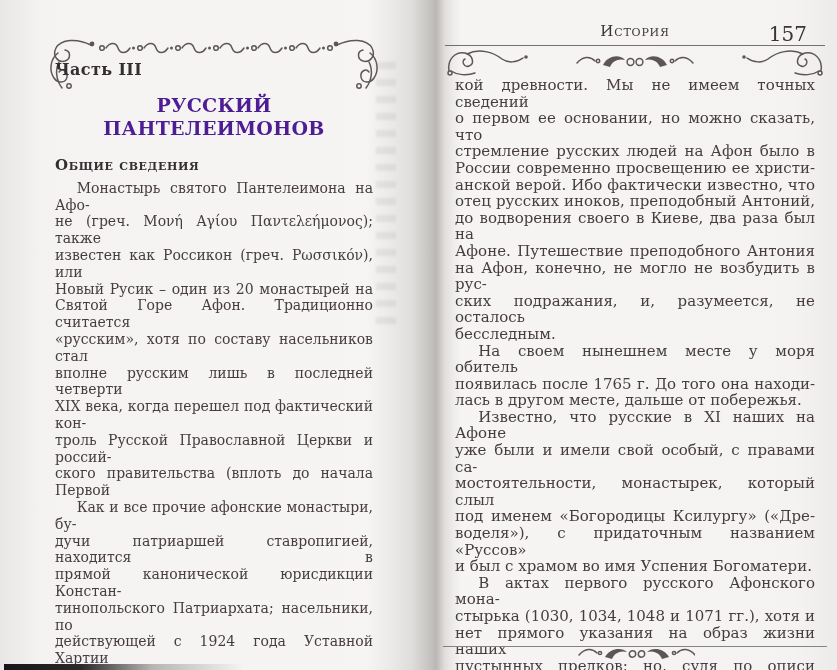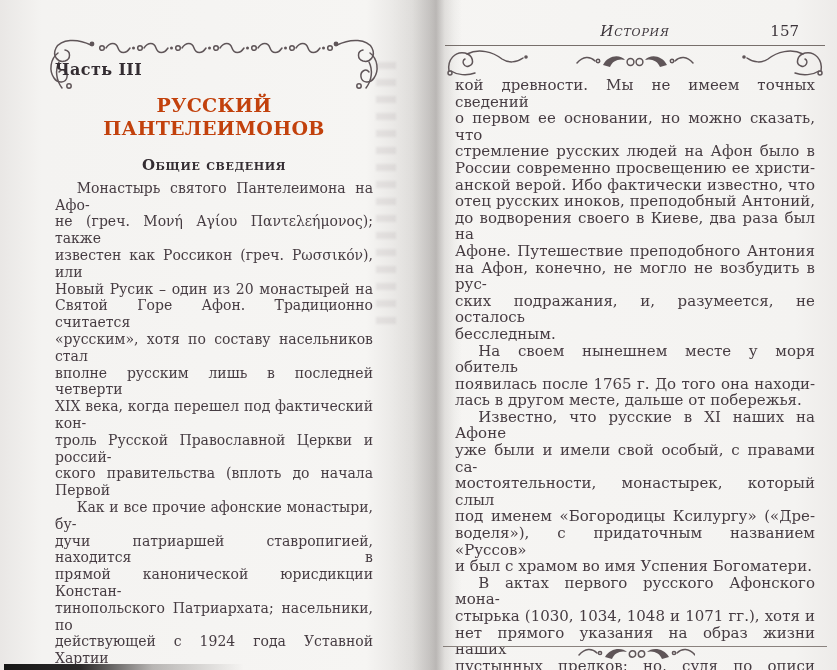--- a/index.html
+++ b/index.html
@@ -12,41 +12,41 @@
   .page{position:absolute;top:0;height:670px;}
   .page-left{left:0;width:418px;}
   .page-right{left:418px;width:419px;}
 
   
   .left-content{position:absolute;left:55px;top:0;width:318px;height:670px;}
   .orn-band{position:absolute;top:36px;left:-8px;width:334px;height:56px;}
   .part-label{position:absolute;top:60px;left:0;width:100%;
     font-size:16px;font-weight:bold;color:#342d32;letter-spacing:.4px;}
   .book-title{position:absolute;top:94px;left:0;width:100%;text-align:center;
-    font-size:19px;font-weight:bold;line-height:23px;color:#c2410c;letter-spacing:.3px;}
+    font-size:19px;font-weight:bold;line-height:23px;color:#4c1d95;letter-spacing:.3px;}
   .left-blocks{position:absolute;top:157px;left:0;width:100%;
     font-size:14px;line-height:16.8px;}
 
   
   .right-content{position:absolute;left:37px;top:0;width:360px;height:670px;}
   .running-header{position:absolute;top:22px;left:0;width:100%;height:20px;}
   .running-title{position:absolute;left:0;width:100%;text-align:center;
-    font-variant:small-caps;font-size:15px;letter-spacing:.8px;color:#3c343a;font-style:italic;}
-  .page-number{position:absolute;right:16px;top:0;font-size:15px;color:#3c343a;}
+    font-variant:small-caps;font-size:15px;letter-spacing:.8px;color:#3c343a;}
+  .page-number{position:absolute;right:8px;top:0;font-size:20px;color:#3c343a;}
   .header-rule{position:absolute;top:45px;left:-10px;width:380px;
     border-top:1.5px solid #776f6b;}
   .orn-band-right{position:absolute;top:47px;left:-10px;width:380px;height:32px;}
   .right-blocks{position:absolute;top:77px;left:0;width:100%;
     font-size:15px;line-height:16.6px;}
   .footer-rule{position:absolute;top:646px;left:-12px;width:384px;
     border-top:1.5px solid #8a827e;}
   .footer-orn{position:absolute;top:645px;left:0;width:100%;text-align:center;}
 
   
-  .section-heading{font-variant:small-caps;font-weight:bold;text-align:center;
+  .section-heading{font-variant:small-caps;font-weight:bold;
     font-size:15px;color:#342d32;letter-spacing:.6px;margin-bottom:6px;}
   .para{margin:0;}
   .line{text-align:justify;text-align-last:justify;height:inherit;overflow:hidden;
     white-space:normal;}
   .line.indent{text-indent:1.55em;}
   .line.final{text-align-last:left;}
 
   
   .gutter{position:absolute;left:366px;top:0;width:96px;height:670px;pointer-events:none;
     background:linear-gradient(90deg,

